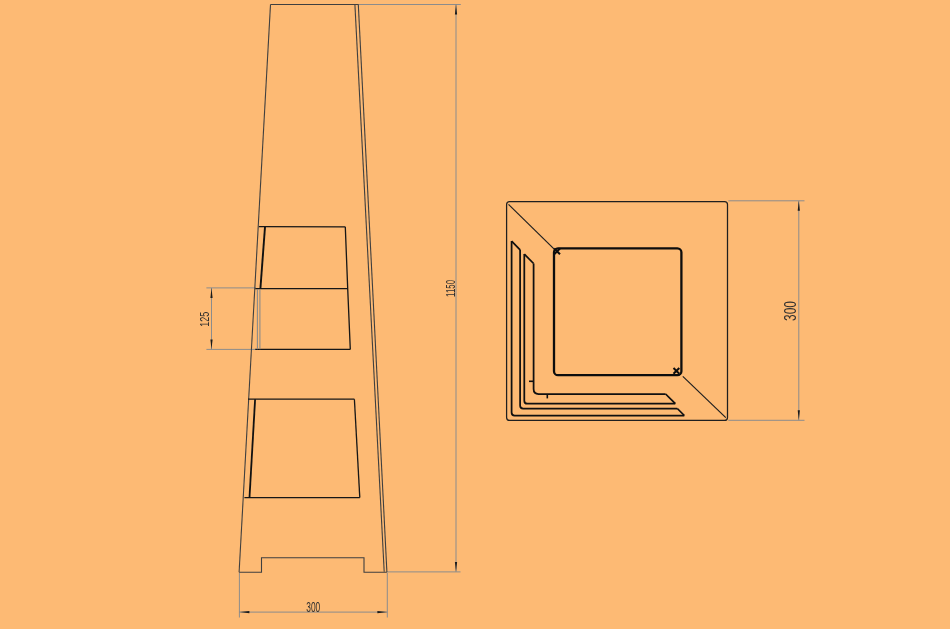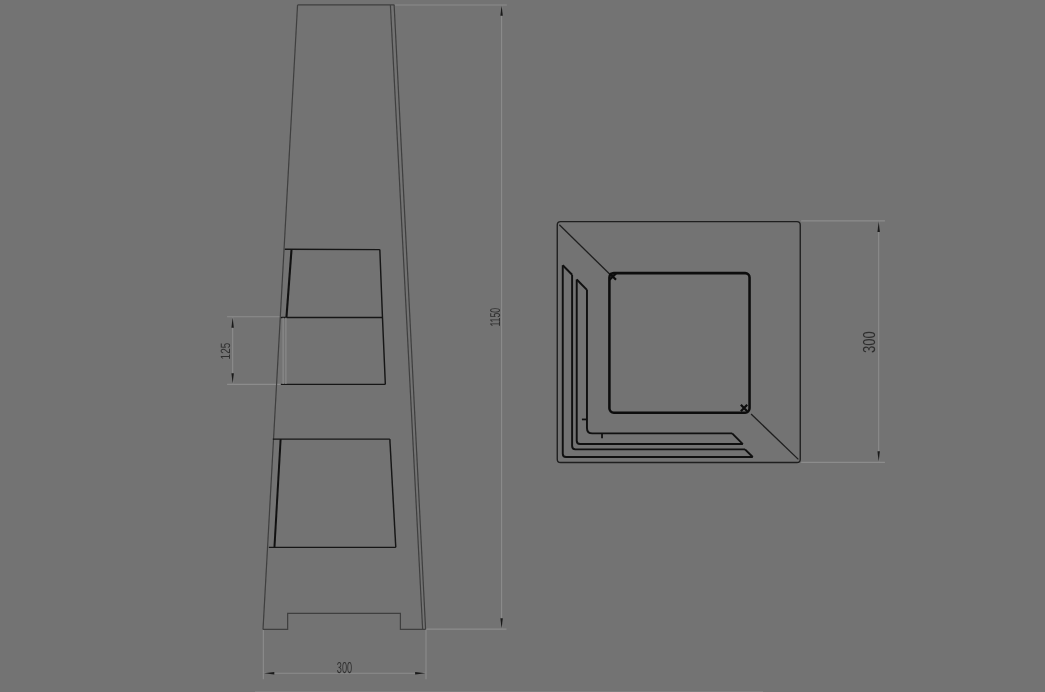--- a/index.html
+++ b/index.html
@@ -1,16 +1,16 @@
 <!DOCTYPE html>
 <html><head>
 <meta charset="utf-8">
 <style>
   html,body{margin:0;padding:0;background:#ffffff;}
-  .wrap{width:950px;height:629px;position:relative;overflow:hidden;background:#737373;}
+  .wrap{width:950px;height:629px;position:relative;overflow:hidden;background:#fdba74;}
   svg{display:block;}
   text{font-family:"Liberation Sans",sans-serif;fill:#2f2f2f;}
 </style>
 </head>
 <body>
 <div class="wrap">
 <svg width="950" height="629" viewBox="0 0 950 629" xmlns="http://www.w3.org/2000/svg">
 
 <g fill="none" stroke-linecap="butt">
 

